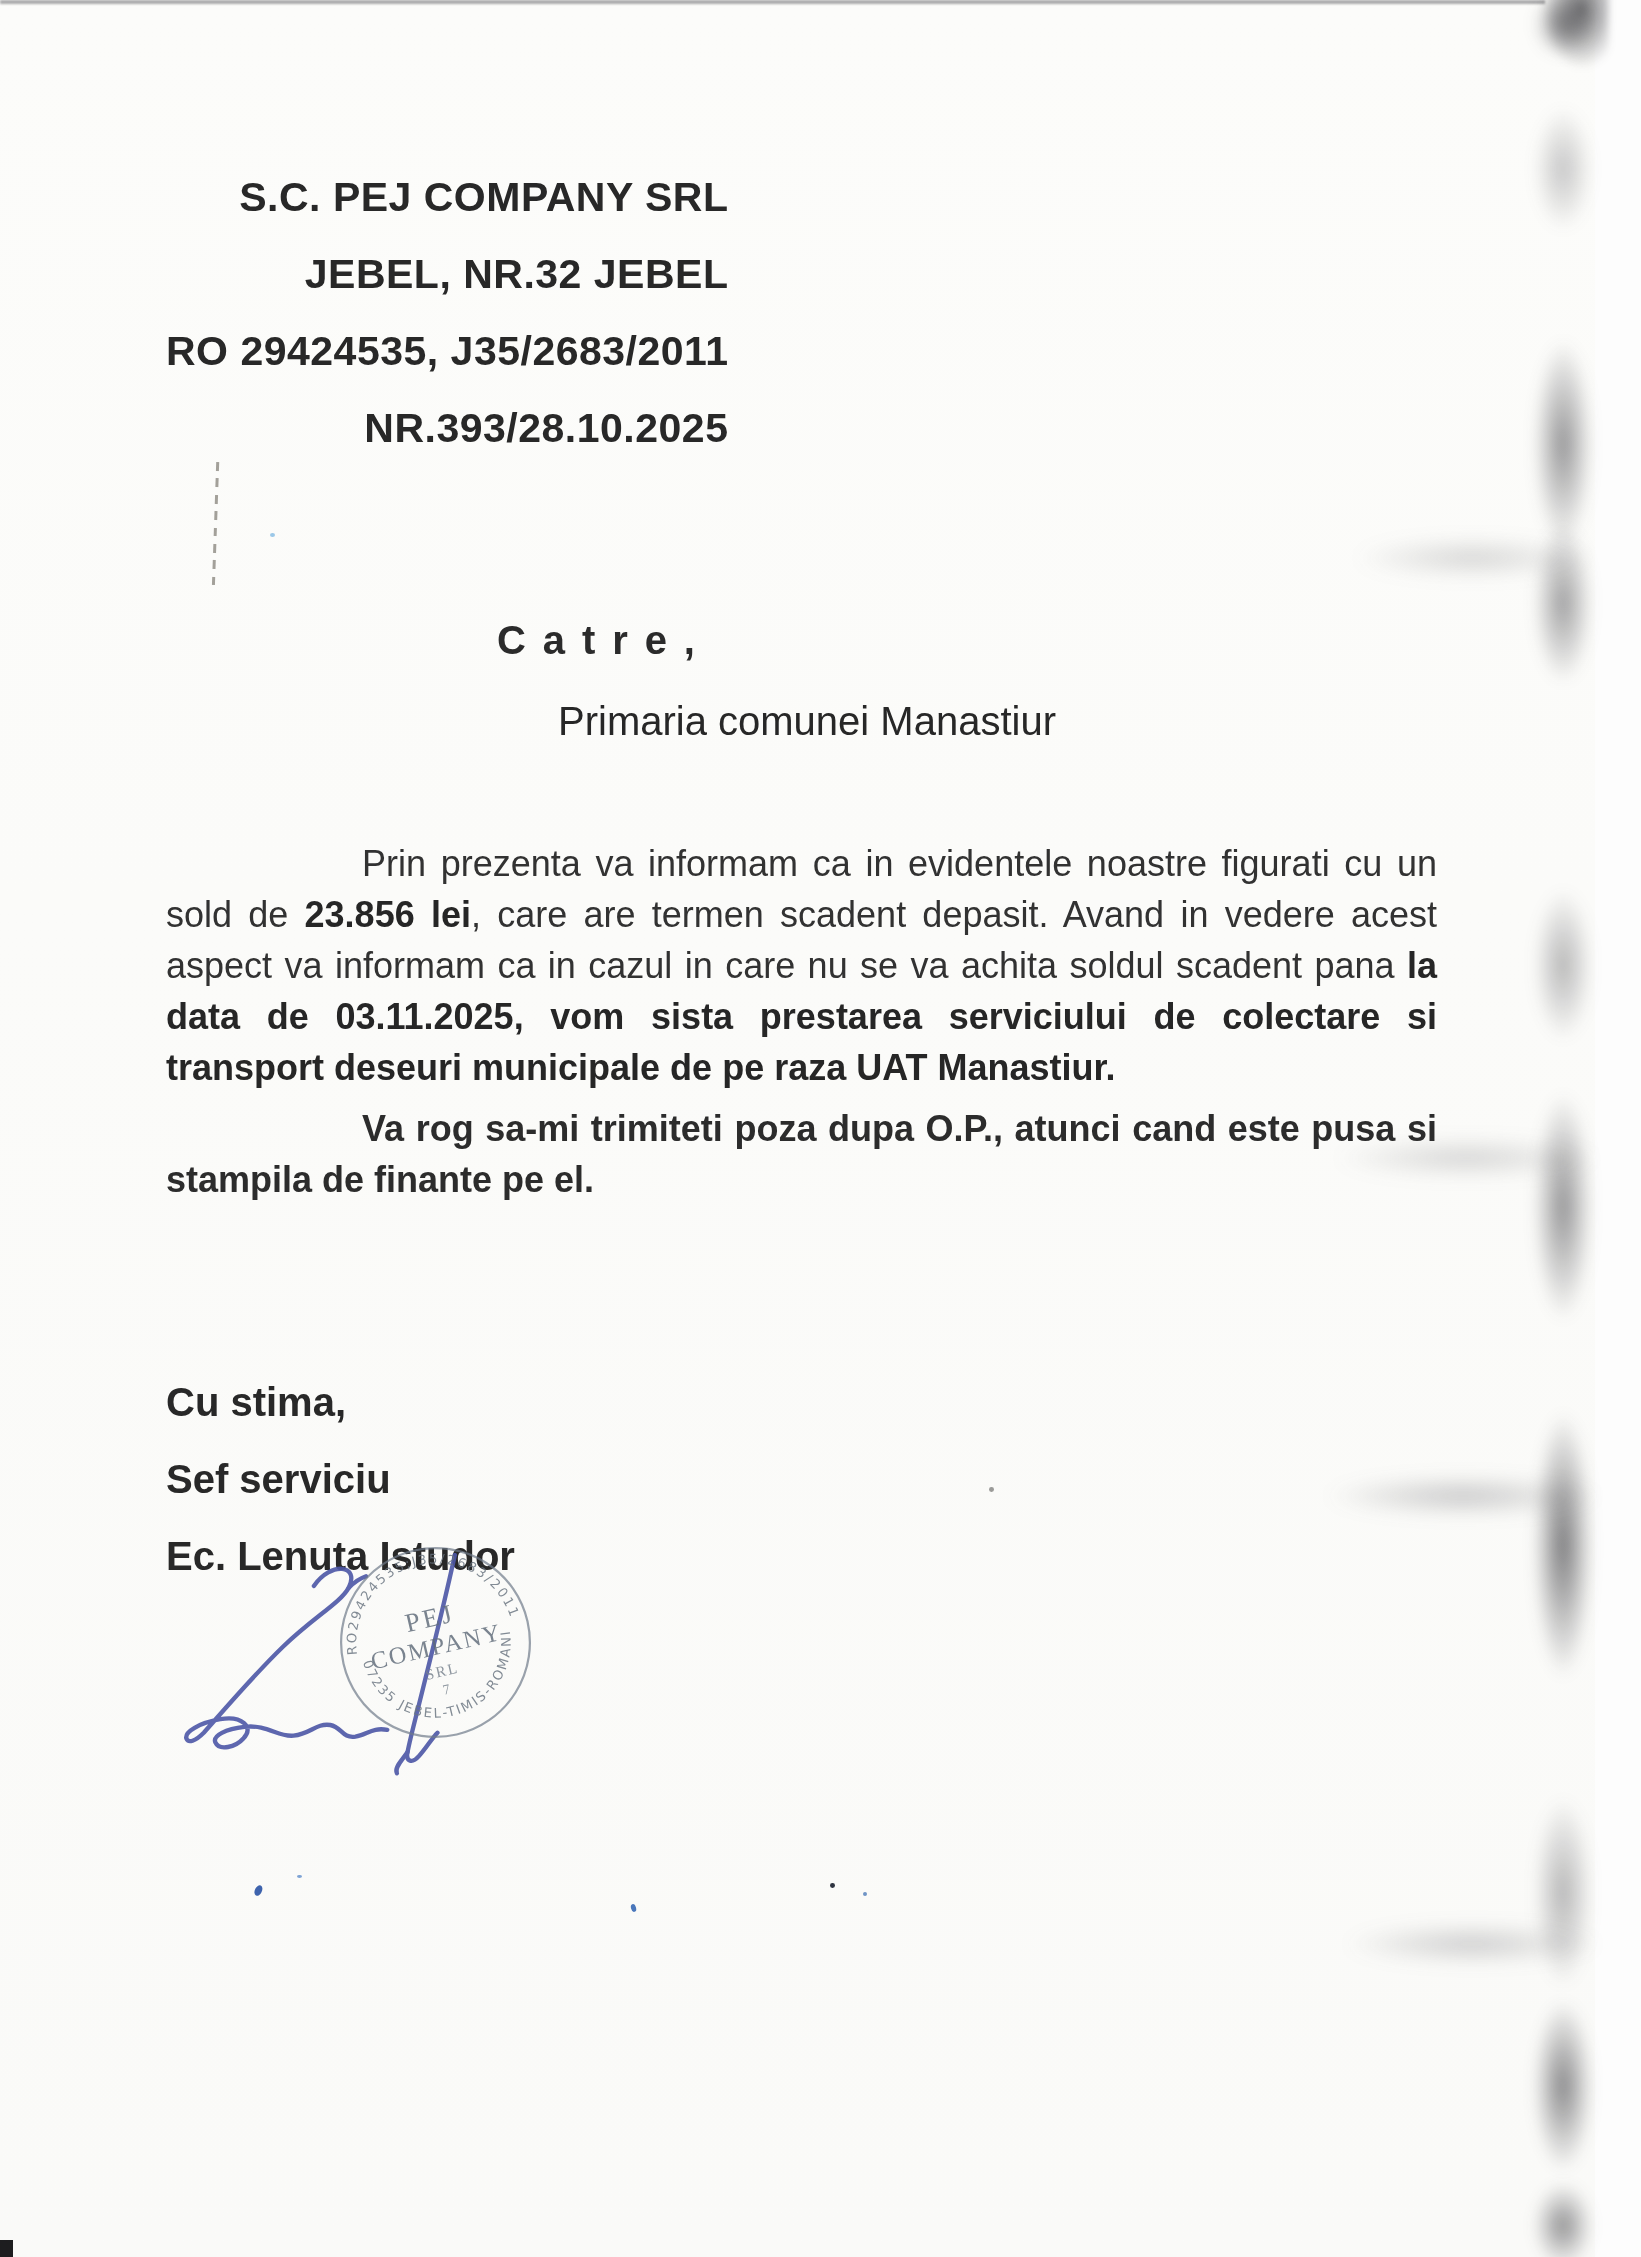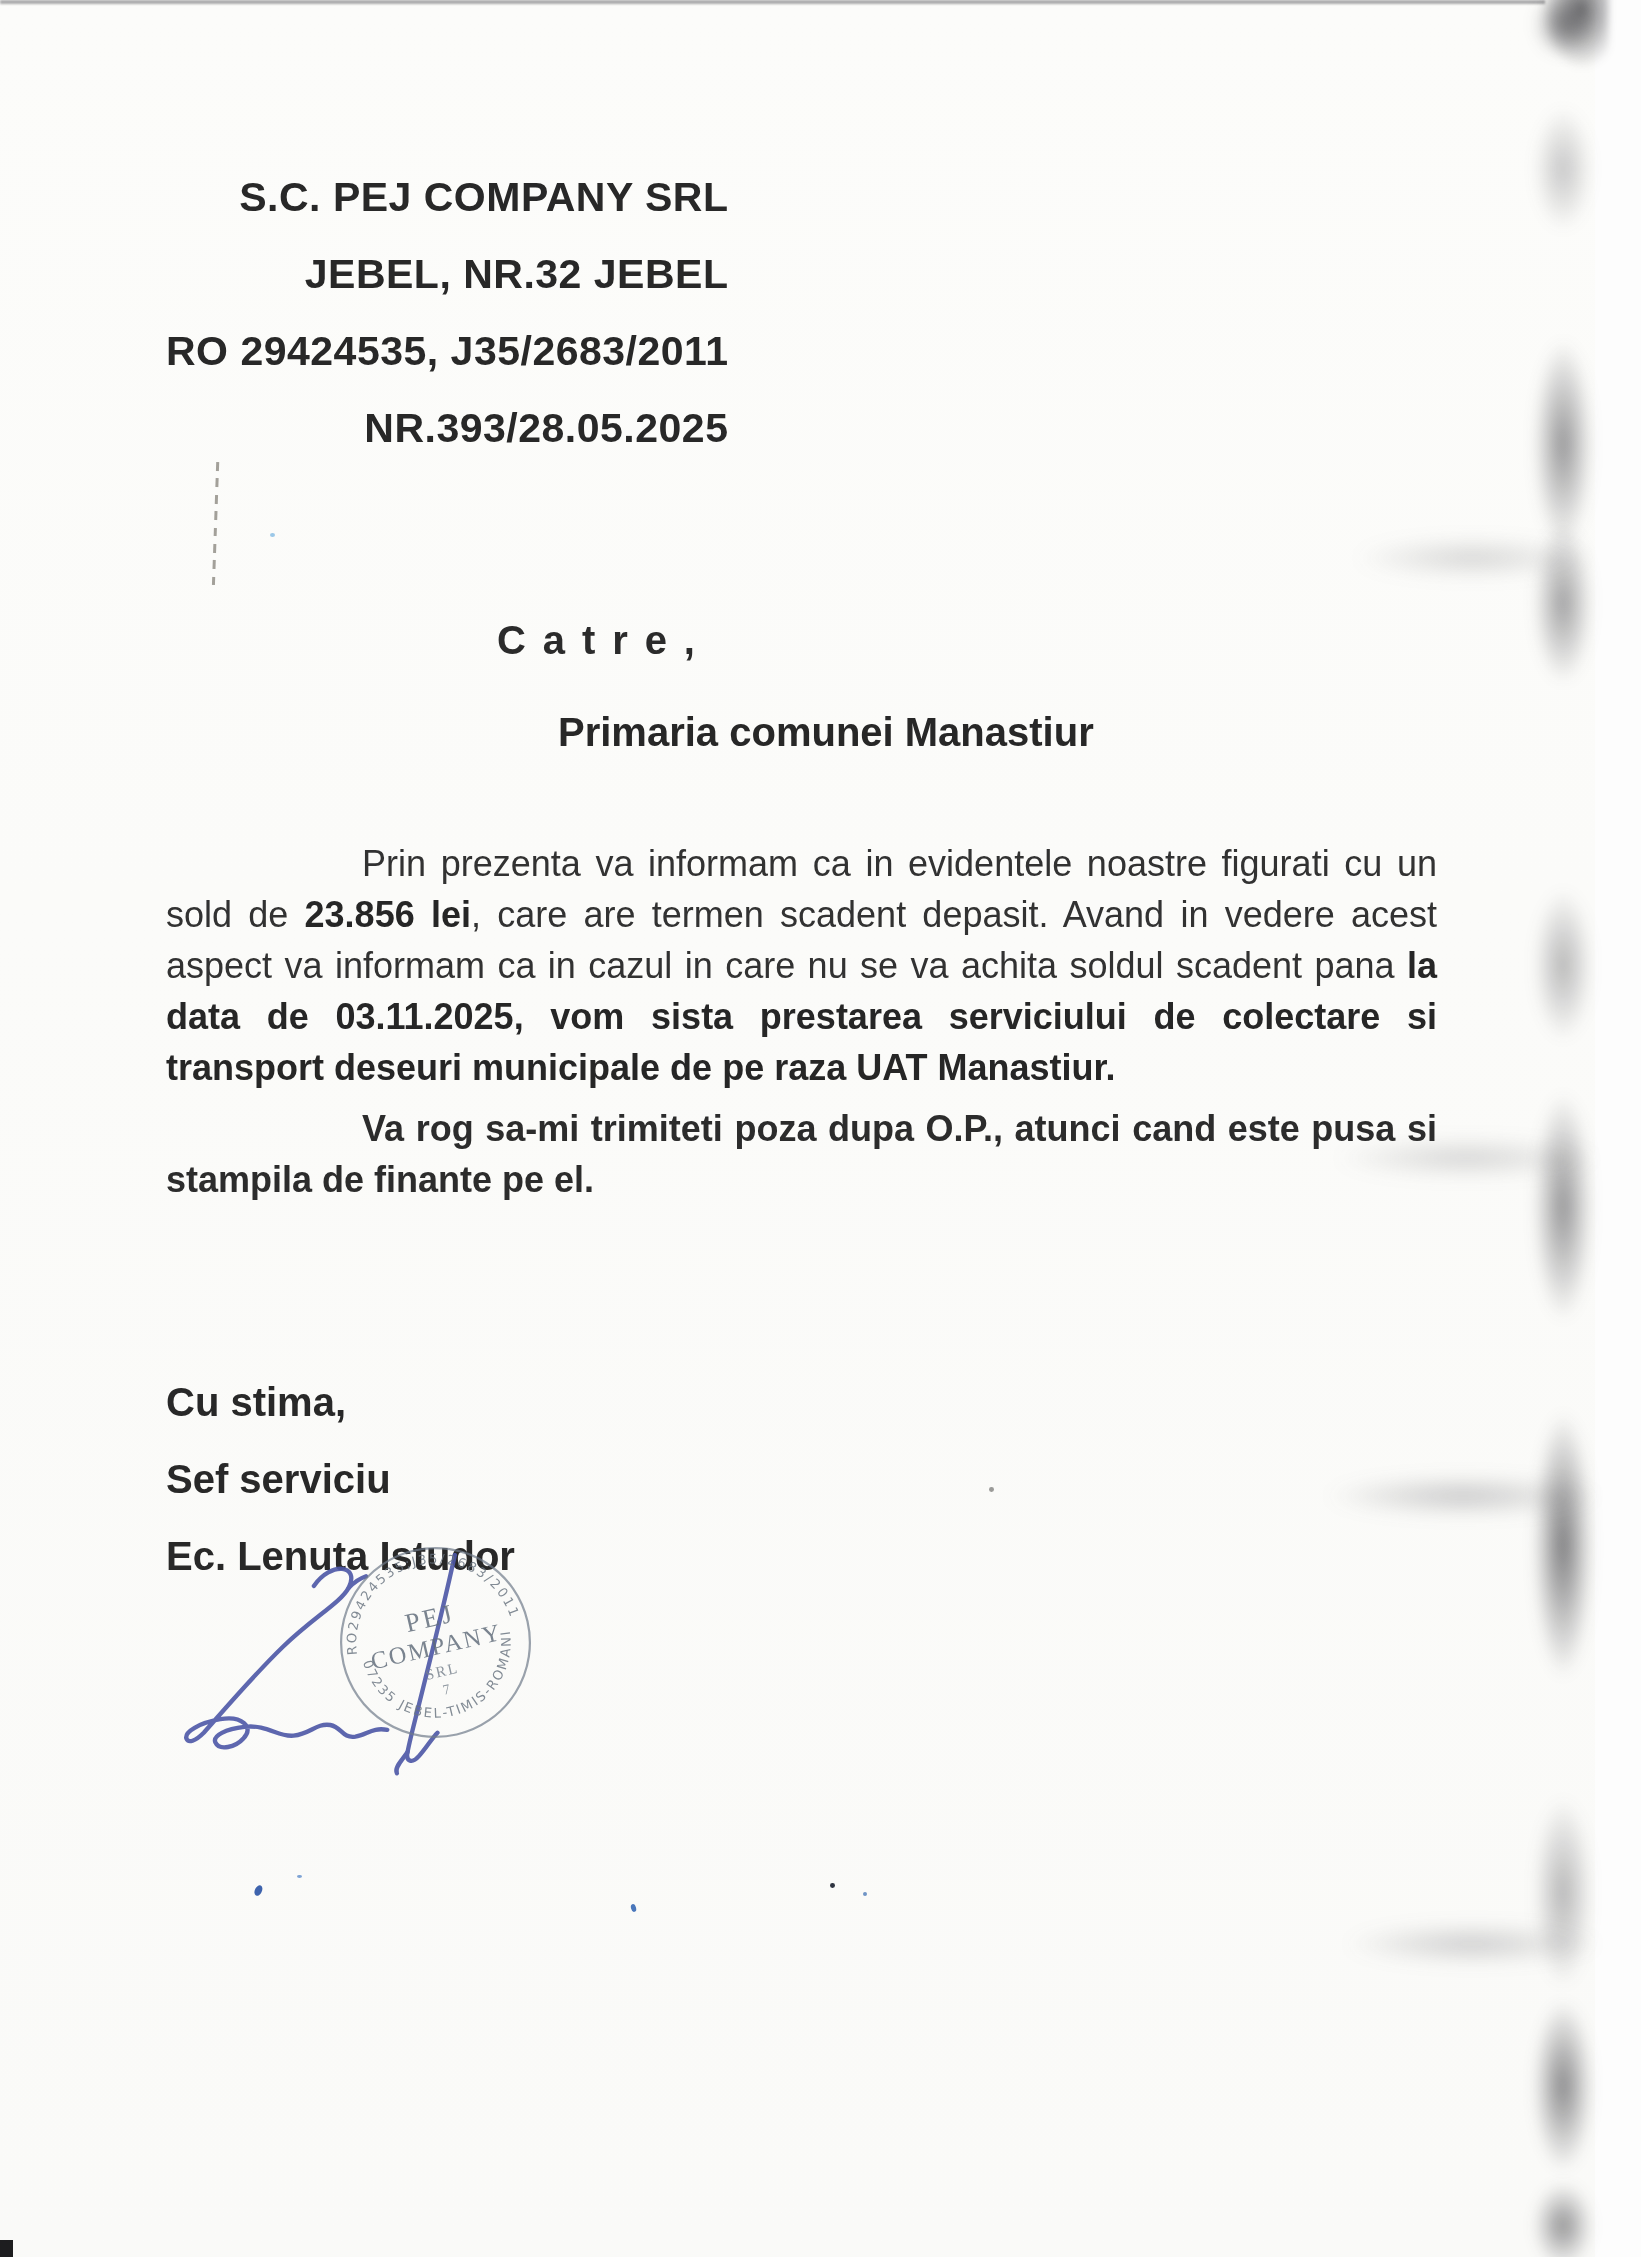--- a/index.html
+++ b/index.html
@@ -7,21 +7,21 @@
     width:1641px;height:2257px;position:relative;overflow:hidden;
     background:#fbfbf9;
     font-family:"Liberation Sans", sans-serif;
     color:#2e2e2e;
   }
   .paper{position:absolute;inset:0;background:linear-gradient(180deg,#fcfcfa 0%,#fbfbf9 40%,#fafaf8 100%);}
   
   .letterhead{position:absolute;left:166px;top:176px;}
   .letterhead .line{font-size:41px;line-height:42px;font-weight:bold;color:#282828;margin-bottom:35px;letter-spacing:0.5px;text-align:right;}
   .salutation{position:absolute;left:497px;top:618px;font-size:40px;font-weight:600;letter-spacing:2.9px;color:#2b2b2b;}
-  .recipient{position:absolute;left:558px;top:699px;font-size:40px;font-weight:bold;color:#272727;margin-top:11px;}
+  .recipient{position:absolute;left:558px;top:699px;font-size:40px;font-weight:normal;color:#272727;}
   .bodytext{position:absolute;left:166px;top:838px;width:1271px;}
   .bodytext p{margin:0;font-size:36px;line-height:51px;text-align:justify;color:#323232;}
   .bodytext p.first{text-indent:196px;}
   .bodytext p.second{text-indent:196px;margin-top:9.7px;font-weight:600;color:#2c2c2c;}
   .bodytext .b{font-weight:bold;color:#262626;margin-top:43px;}
   .closing{position:absolute;left:166px;top:1381px;}
   .closing .line{font-size:40px;line-height:42px;font-weight:bold;color:#282828;margin-bottom:35px;}
   
   .signature{position:absolute;left:169px;top:1553px;width:367px;height:232px;}
   .stamp{position:absolute;left:334px;top:1541px;width:203px;height:203px;transform:rotate(-13deg);opacity:.82;}
@@ -39,21 +39,21 @@
 </style>
 </head>
 <body>
 
 <div class="paper"></div>
 
 <div class="letterhead">
   <div class="line">S.C. PEJ COMPANY SRL</div>
   <div class="line">JEBEL, NR.32 JEBEL</div>
   <div class="line">RO 29424535, J35/2683/2011</div>
-  <div class="line">NR.393/28.05.2025</div>
+  <div class="line">NR.393/28.10.2025</div>
 </div>
 
 <div class="salutation">C a t r e ,</div>
 <div class="recipient">Primaria comunei Manastiur</div>
 
 <div class="bodytext">
   <p class="first"><span>Prin prezenta va informam ca in evidentele noastre figurati cu un sold de </span><span class="b">23.856 lei</span><span>, care are termen scadent depasit. Avand in vedere acest aspect va informam ca in cazul in care nu se va achita soldul scadent pana </span><span class="b">la data de 03.11.2025, vom sista prestarea serviciului de colectare si transport deseuri municipale de pe raza UAT Manastiur.</span></p>
   <p class="second">Va rog sa-mi trimiteti poza dupa O.P., atunci cand este pusa si stampila de finante pe el.</p>
 </div>
 

